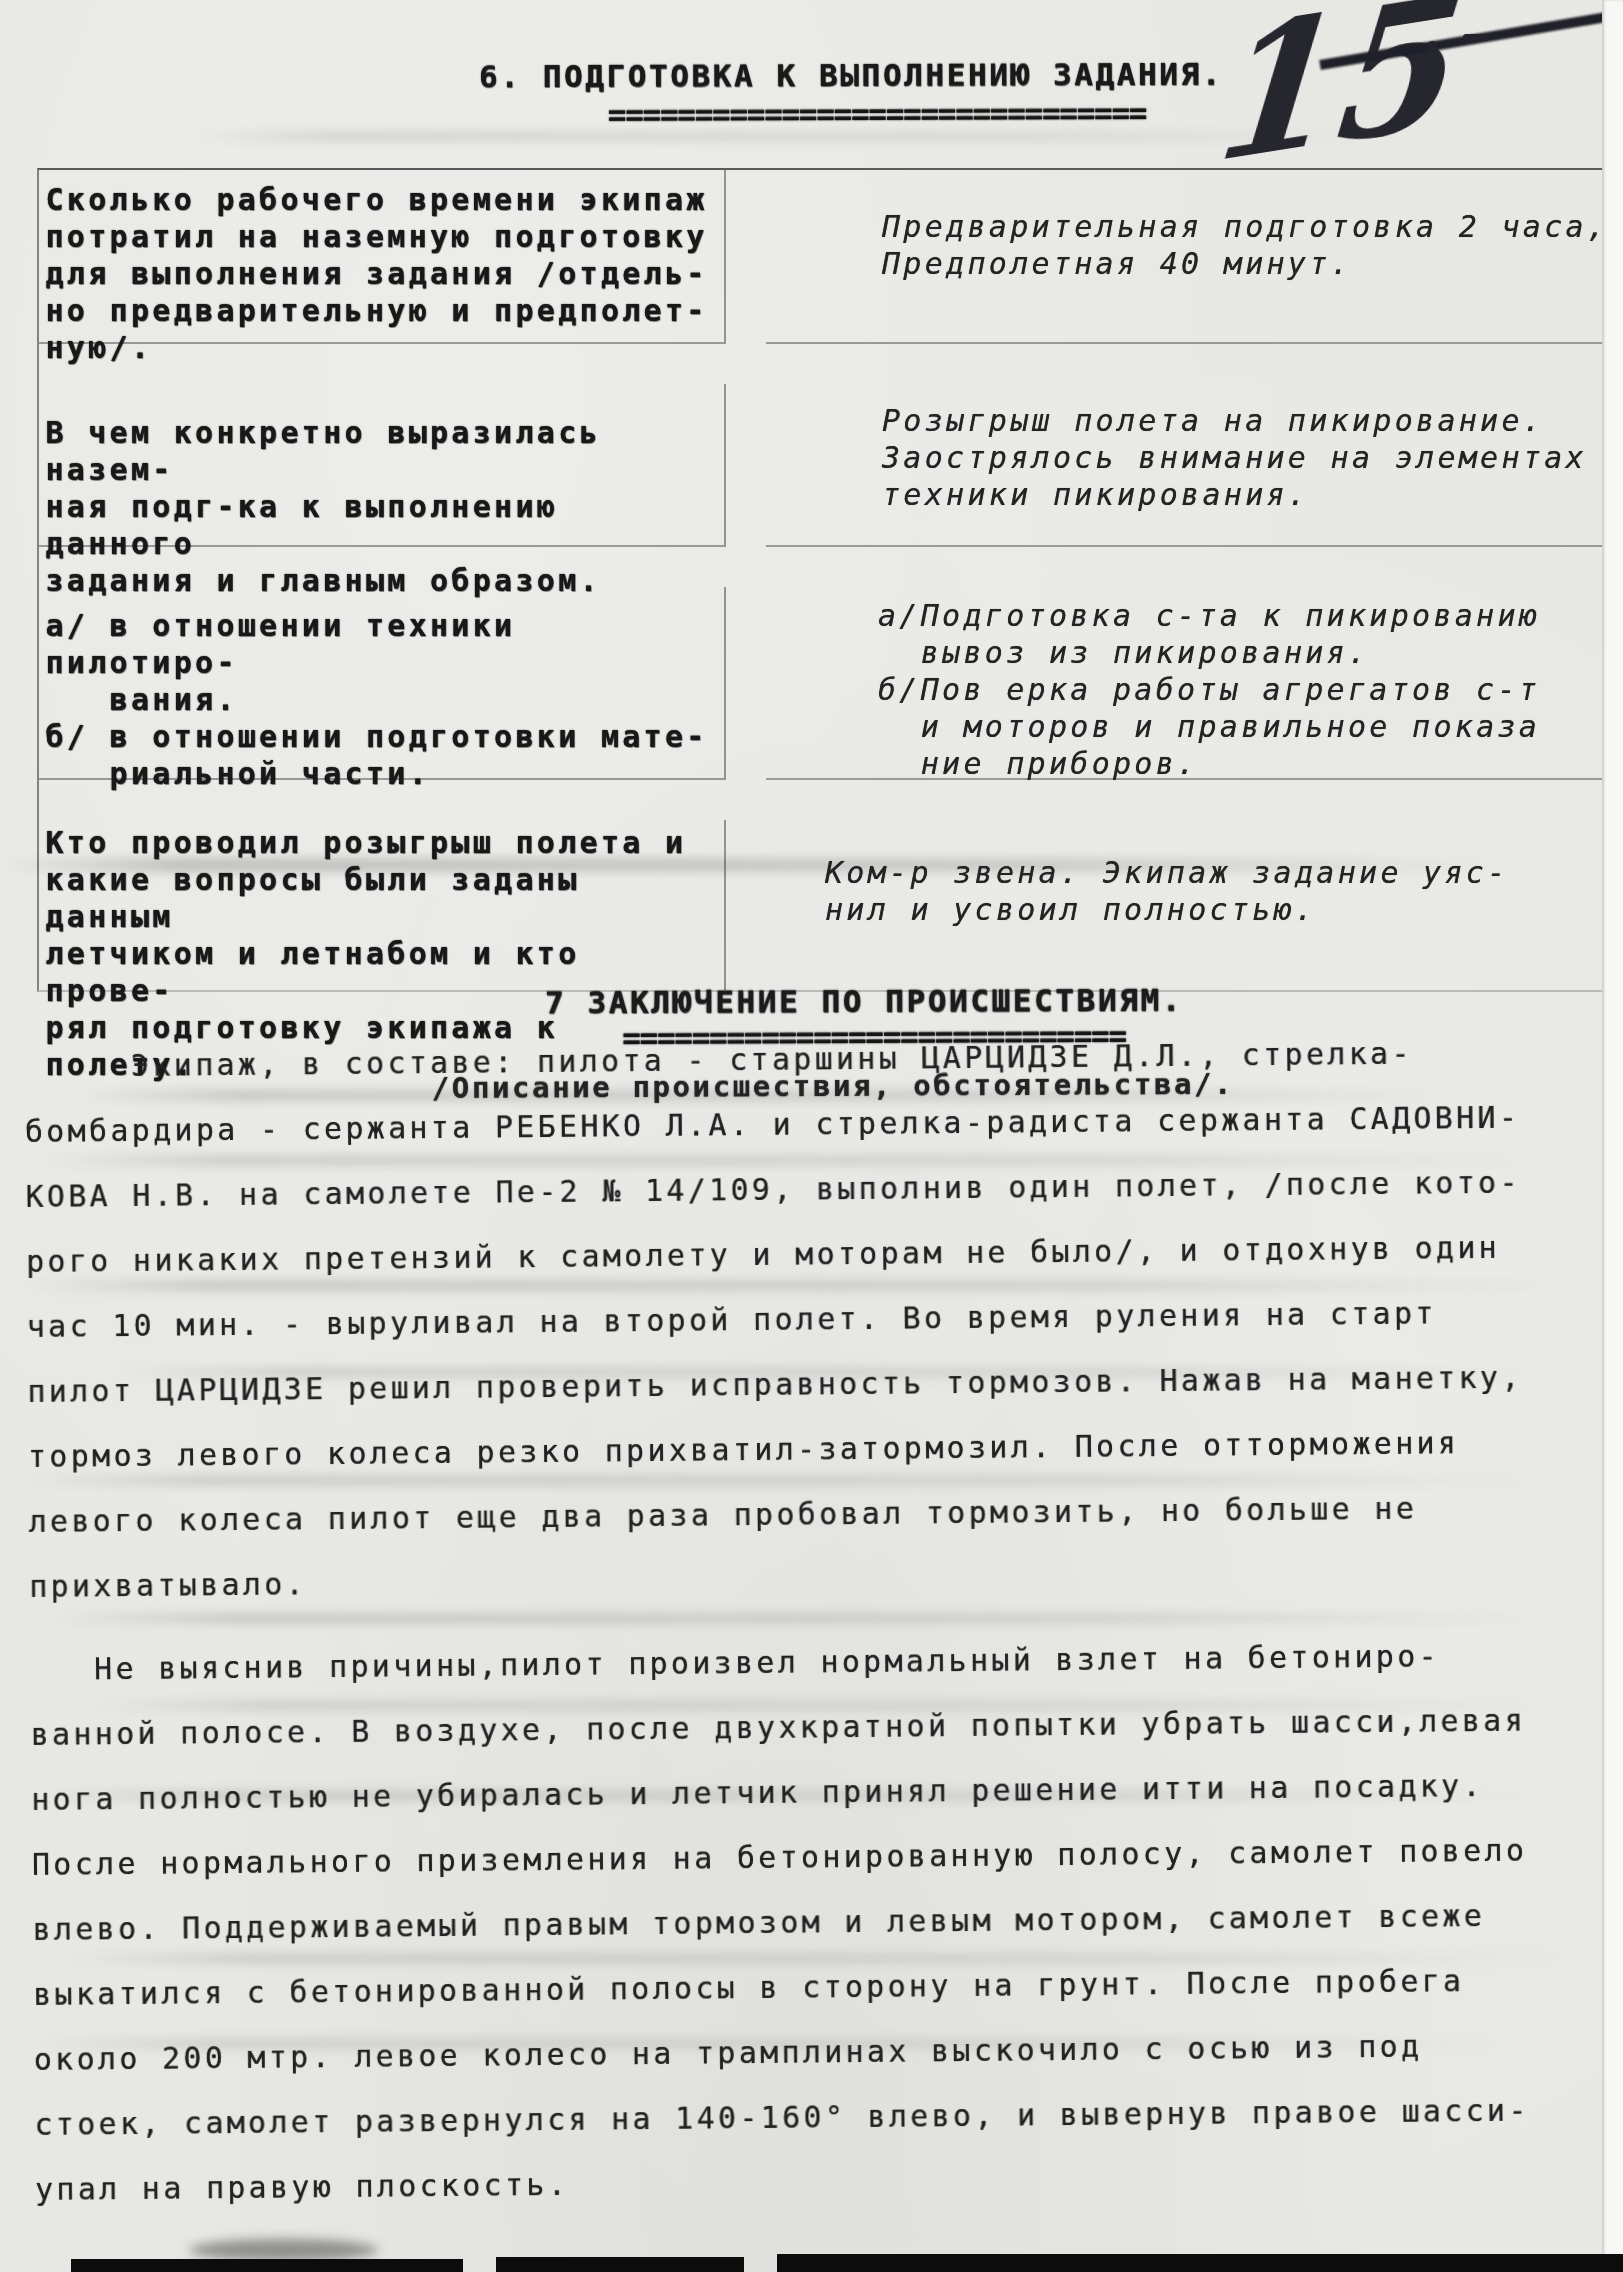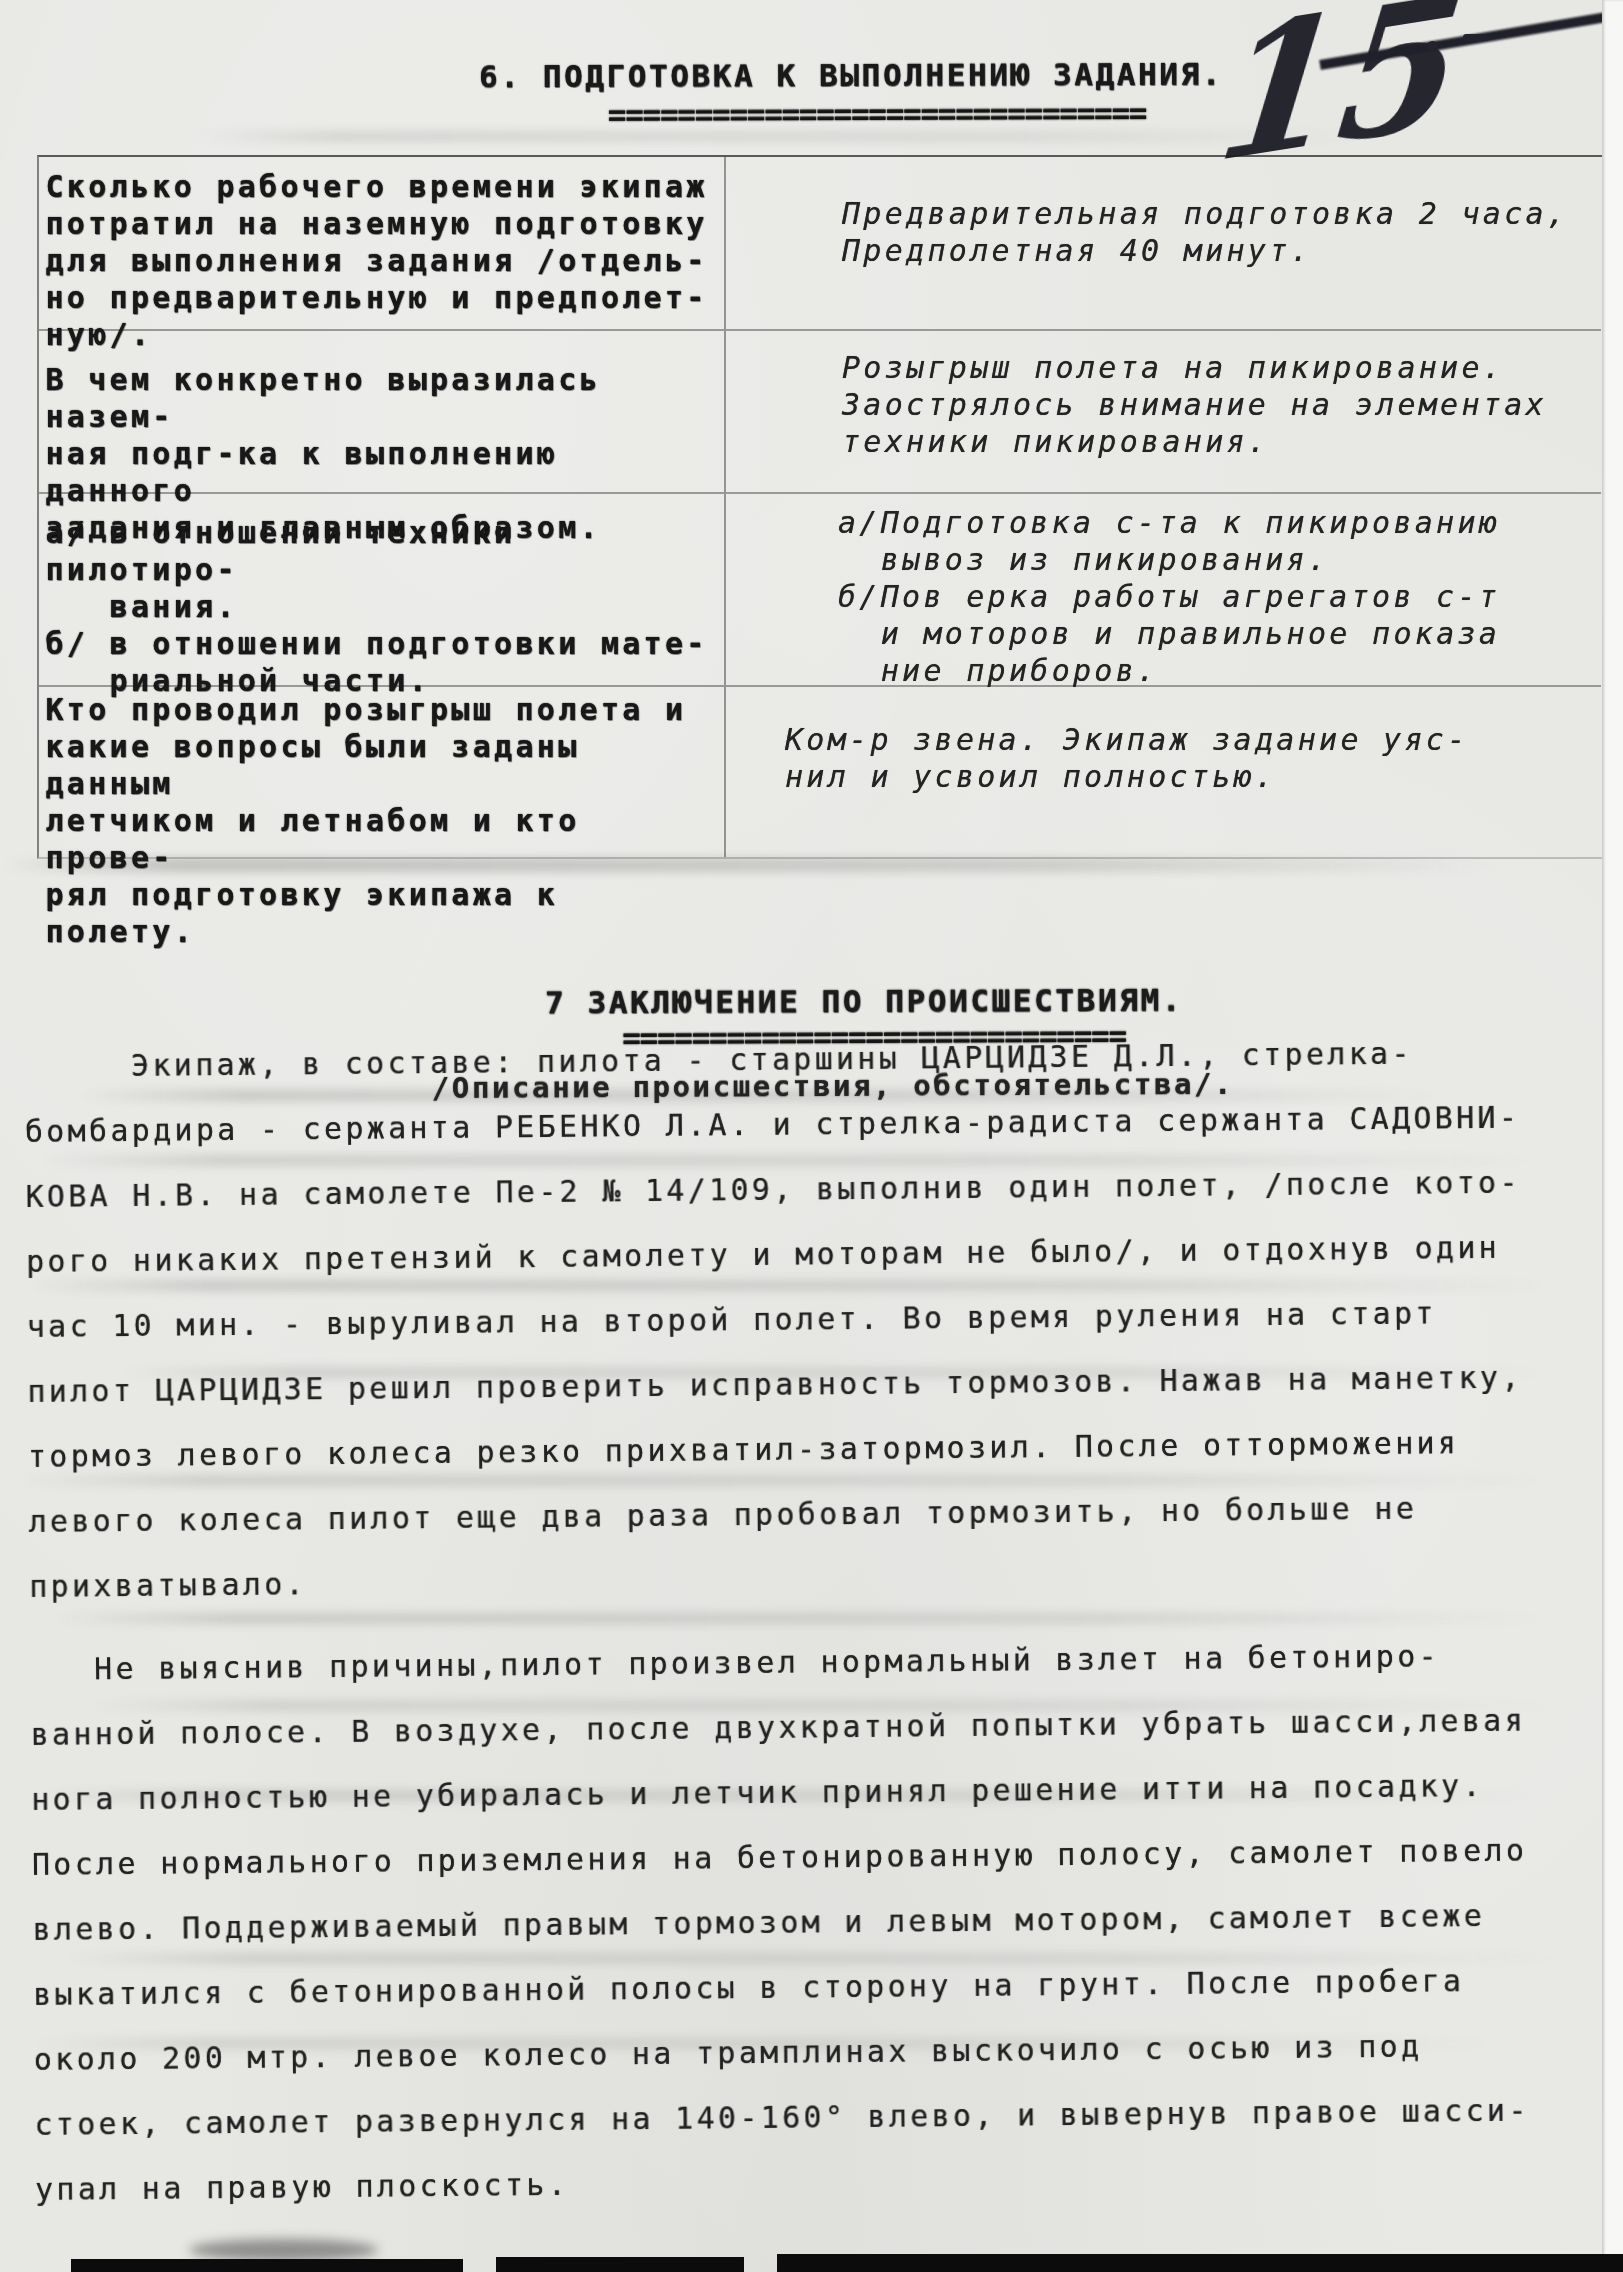--- a/index.html
+++ b/index.html
@@ -35,24 +35,24 @@
     color:#141414;filter:blur(0.5px);text-shadow:0 0 2px rgba(0,0,0,.9);}
   
   .pagenum{position:absolute;top:-25px;left:1220px;
     font-family:"DejaVu Serif","Liberation Serif",serif;font-style:italic;
     font-size:175px;font-weight:bold;color:#26262f;
     transform:rotate(-9deg) skewX(-16deg);filter:blur(0.7px);}
   .flourish{position:absolute;top:60px;left:1320px;width:327px;height:9.8px;
     background:#20202a;transform:rotate(-9.5deg);transform-origin:left center;filter:blur(1px);}
   .pen-dot{position:absolute;background:#23232d;border-radius:50%;filter:blur(0.7px);}
   
-  .prep-table{position:absolute;top:155px;left:37px;width:1563px;
+  .prep-table{position:absolute;top:168px;left:37px;width:1563px;
     display:grid;grid-template-columns:687px 875px;
     border:2.6px solid rgba(45,45,45,.55);border-top-color:rgba(30,30,30,.7);
-    border-bottom-color:rgba(80,80,80,.30);}
+    border-bottom-color:rgba(80,80,80,.30);gap:40px;}
   .cell{box-sizing:border-box;font-size:30px;line-height:37px;letter-spacing:3.3px;white-space:pre-wrap;}
   .cell-q{border-right:2.6px solid rgba(60,60,60,.5);
     font-weight:bold;color:#181818;filter:blur(0.4px);
     text-shadow:0 0 1.3px rgba(5,5,5,.85),0.7px 0.7px 0 rgba(0,0,0,.35);
     padding:10.5px 3.9px 0 6.5px;}
   .cell-a{color:#232323;filter:blur(0.2px);text-shadow:0 0 0.7px rgba(0,0,0,.65);
     padding:38px 3.9px 0 116px;font-style:italic;}
   .rb{border-bottom:2.6px solid rgba(55,55,55,.45);}
   .r1{height:174px}.r2{height:163px}.r3{height:193px}.r4{height:170px}
   .r2.cell-q{padding-top:30px}.r2.cell-a{padding-top:18px}

